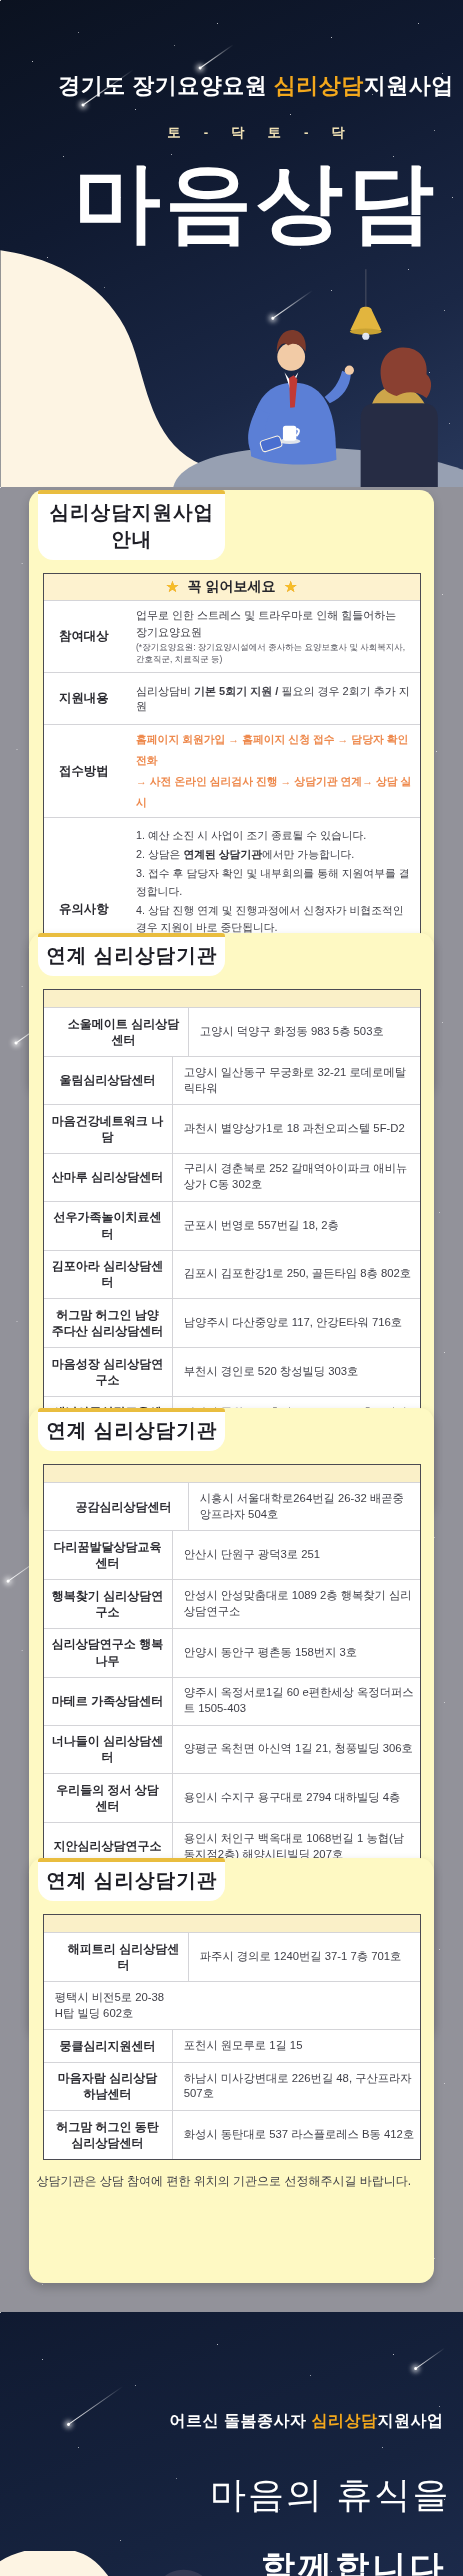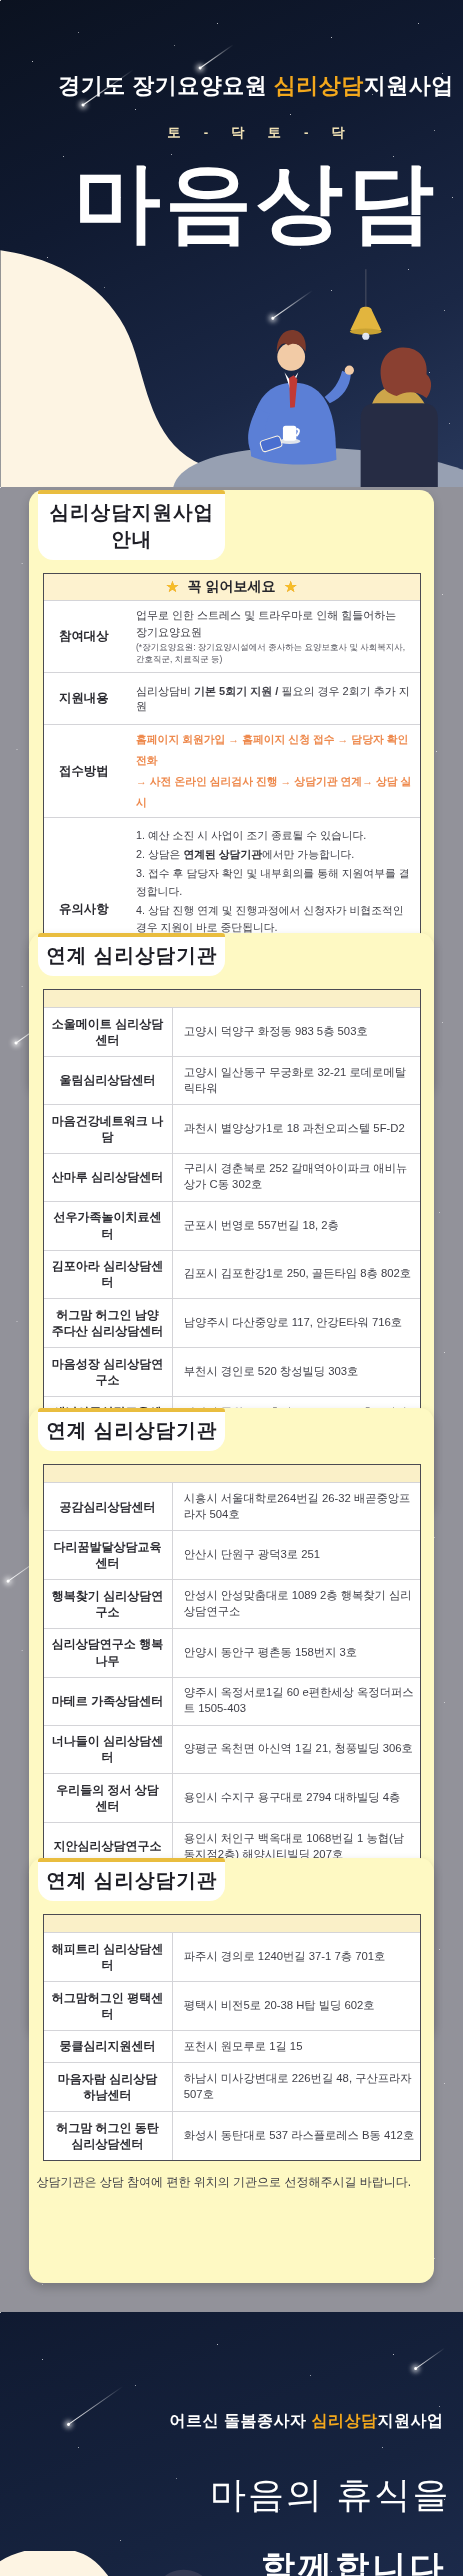--- a/index.html
+++ b/index.html
@@ -79,21 +79,21 @@
   .t-contact{font-size:12.4px;color:#3a3a42;padding:7.2px 0;}
 
   .logo{display:flex;align-items:center;gap:6.2px;}
   .logo-card1{margin:13.4px auto 0 auto;width:max-content;}
   .logo-ic{flex:0 0 auto;}
   .logo-small{font-size:8.2px;color:#8a8a92;line-height:1.25;}
   .logo-large{font-size:14px;font-weight:800;color:#17171c;line-height:1.2;}
 
   .ctbl .chead{height:17.5px;background:#faf0c8;border-bottom:0.5px solid #d4d4d8;}
   .crow{display:grid;grid-template-columns:129px 1fr;border-top:0.5px solid #d4d4d8;}
-  .crow:first-of-type{border-top:none;}
+  .crow:first-of-type{border-top:none;margin-left:16px;}
   .cname{display:flex;align-items:center;justify-content:center;text-align:center;
     font-size:12px;font-weight:800;color:#2b2b31;padding:7.7px 7.2px;border-right:0.5px solid #d4d4d8;line-height:1.35;}
   .caddr{display:flex;align-items:center;font-size:11.3px;color:#3e3e46;
     padding:7.7px 5.2px 7.7px 11.3px;line-height:1.4;}
   .note{margin:13.4px 15.5px 0 0;text-align:center;font-size:12px;color:#3d3d45;}
 
   .card1{top:3.6px;}
   .card2{top:446px;}
   .card3{top:921px;}
   .card4{top:1371px;min-height:425px;box-sizing:border-box;}
@@ -333,21 +333,20 @@
   <div class="card card4" style="position:absolute;top:1858px;">
     <div class="pill">연계 심리상담기관</div>
     <div class="tbl ctbl">
       <div class="chead"></div>
       <div>
           <div class="crow">
             <div class="cname">해피트리 심리상담센터</div>
             <div class="caddr">파주시 경의로 1240번길 37-1 7층 701호</div>
           </div>
           <div class="crow">
-            <div class="cname">허그맘허그인 평택센터</div>
             <div class="caddr">평택시 비전5로 20-38 H탑 빌딩 602호</div>
           </div>
           <div class="crow">
             <div class="cname">뭉클심리지원센터</div>
             <div class="caddr">포천시 원모루로 1길 15</div>
           </div>
           <div class="crow">
             <div class="cname">마음자람 심리상담 하남센터</div>
             <div class="caddr">하남시 미사강변대로 226번길 48, 구산프라자 507호</div>
           </div>

